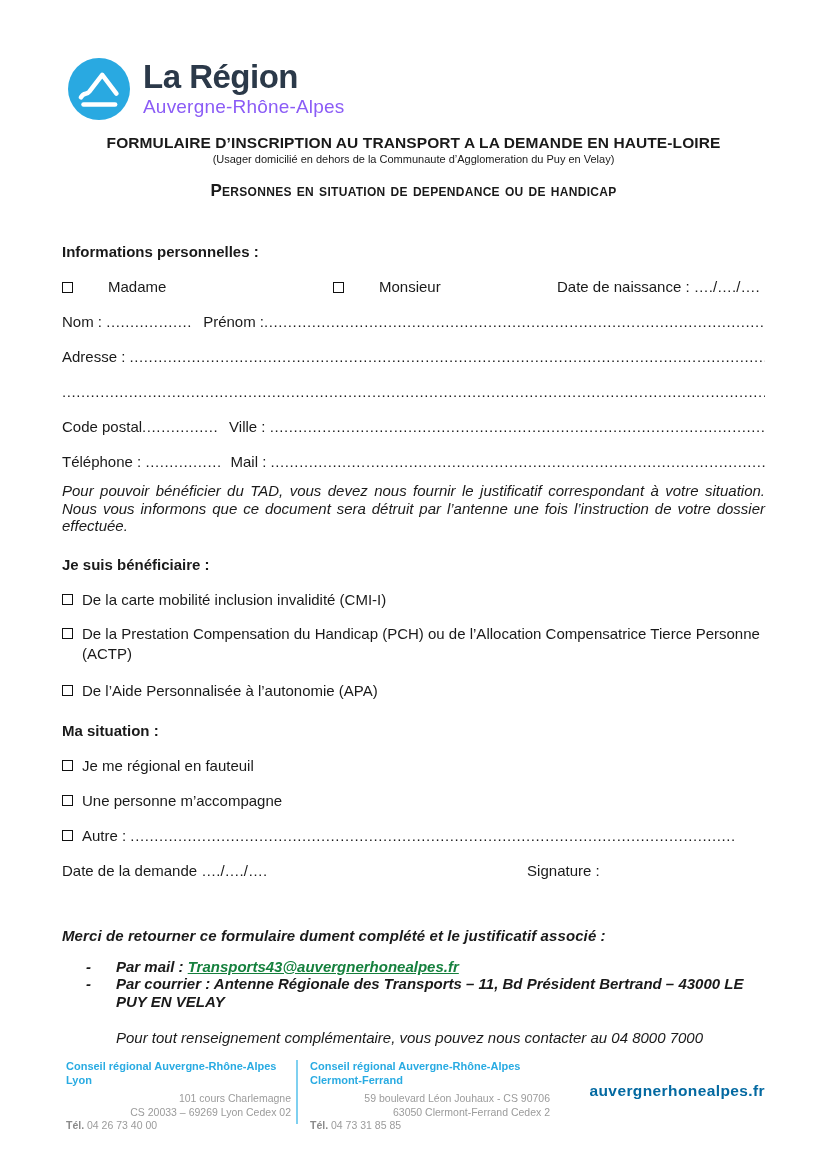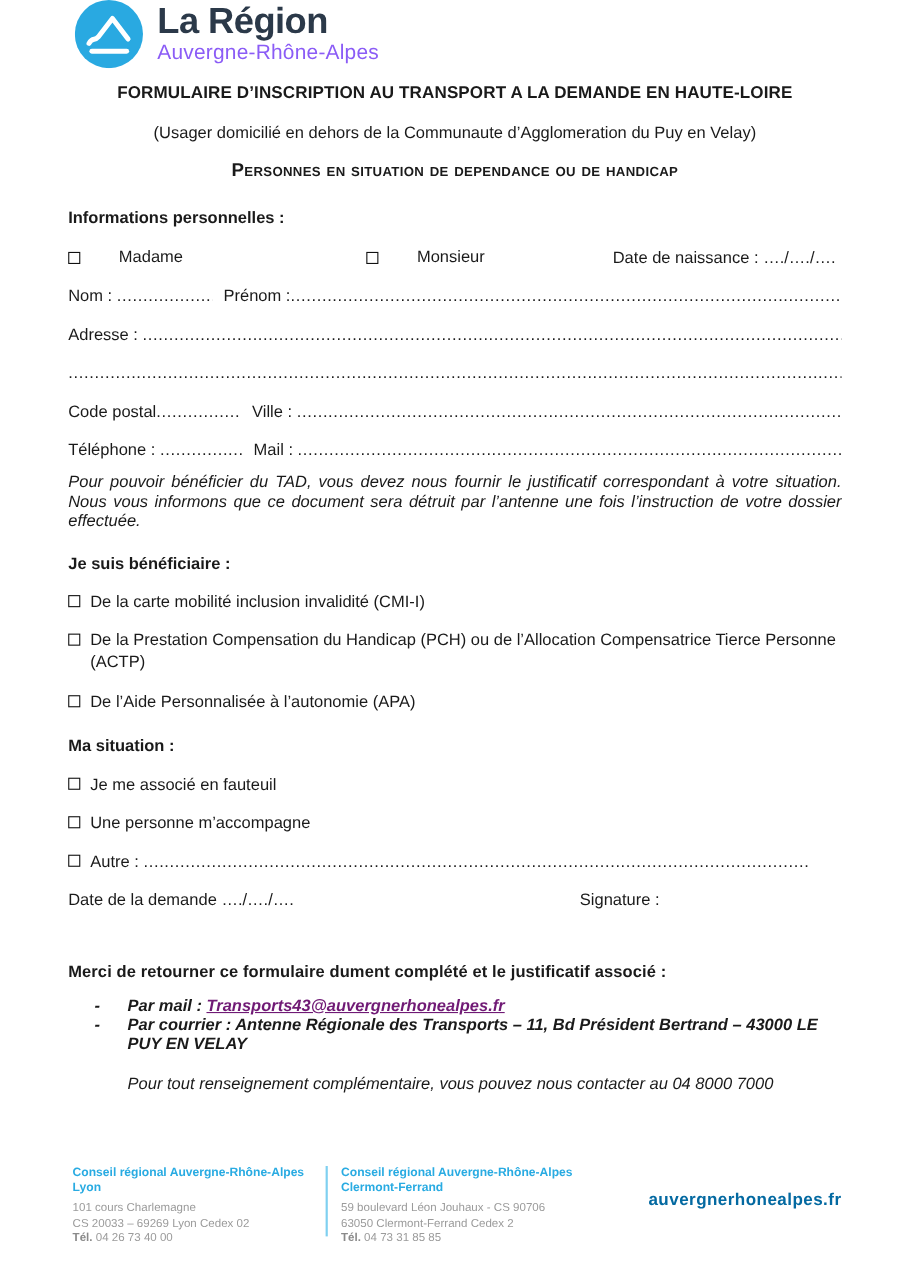--- a/index.html
+++ b/index.html
@@ -5,33 +5,33 @@
   * { margin:0; padding:0; box-sizing:border-box; }
   body { background:#ffffff; }
   .page {
     width:827px; height:1169px; position:relative; background:#ffffff;
     font-family:"Liberation Sans", sans-serif; color:#1a1a1a; font-size:15px;
     margin:0 auto; overflow:hidden;
   }
   .content { position:absolute; left:62px; right:62px; top:0; }
 
   
-  .logo-row { display:flex; align-items:center; gap:13px; margin-left:6px; }
+  .logo-row { display:flex; align-items:center; gap:13px; padding-top:58px; margin-left:6px; }
   .logo-mark { width:62px; height:62px; flex:0 0 62px; }
   .brand-name { font-size:33px; font-weight:bold; color:#2b3949; letter-spacing:-0.5px; line-height:1.05; }
   .brand-sub { font-size:19px; color:#8b5cf6; letter-spacing:0.2px; margin-top:1px; }
 
   
   .doc-header { text-align:center; margin-top:14px; }
   .doc-title { font-weight:bold; font-size:15.5px; letter-spacing:0.1px; }
-  .doc-subtitle { font-size:15px; margin-top:18px; }
+  .doc-subtitle { font-size:11px; margin-top:1px; }
   .doc-audience { font-weight:bold; font-size:17px; font-variant:small-caps; margin-top:16px; letter-spacing:0.3px; }
 
   
-  .section-heading { font-weight:bold; margin-top:25px; }
+  .section-heading { font-weight:bold; margin-top:42px; }
   .frow { display:flex; align-items:baseline; margin-top:18px; line-height:17px; }
   .dots { overflow:hidden; white-space:nowrap; letter-spacing:0.6px; }
   .dots-fill { flex:1 1 auto; }
   .lbl { white-space:nowrap; }
   .gap10 { margin-left:10px; }
   .checkbox {
     display:inline-block; width:11px; height:11px;
     border:1.6px solid #111; margin-right:9px; flex:0 0 auto;
     position:relative; top:0.5px;
   }
@@ -43,35 +43,35 @@
   .w-tel { width:168px; }
 
   .notice { font-style:italic; text-align:justify; margin-top:12px; line-height:17.5px; }
 
   .wrap-option { line-height:20px; margin-top:16px; display:flex; align-items:flex-start; }
   .wrap-option .checkbox { top:4px; }
 
   .sig-col { margin-left:260px; }
 
   
-  .return-heading { font-weight:bold; margin-top:48px; letter-spacing:0.1px; }
+  .return-heading { font-weight:bold; font-style:italic; margin-top:48px; letter-spacing:0.1px; }
   .bullets { margin-top:14px; }
   .bullet-row { display:flex; padding-left:24px; font-weight:bold; font-style:italic; line-height:17.5px; }
   .bullet-dash { width:30px; flex:0 0 30px; }
   .bullet-text { flex:1; }
-  a.mail-link { color:#701a75; text-decoration:underline;text-align:center; }
+  a.mail-link { color:#15803d; text-decoration:underline;text-align:center; }
   .contact-line { font-style:italic; padding-left:54px; margin-top:19px; }
 
   
   .footer { position:absolute; left:0; right:0; top:1056px; height:90px; }
   .office { position:absolute; top:4px; }
   .office-1 { left:66px; width:225px; }
   .office-2 { left:310px; width:240px; }
   .office-name { color:#29abe2; font-weight:bold; font-size:11px; line-height:13.5px; }
-  .office-addr { color:#9b9b9b; font-size:10.5px; line-height:13.5px; margin-top:5px; }
+  .office-addr { color:#9b9b9b; font-size:10.5px; line-height:13.5px; margin-top:5px;text-align:right; }
   .office-tel { color:#9b9b9b; font-size:10.5px; line-height:13.5px; }
   .office-tel b { color:#8a8a8a; }
   .footer-divider { position:absolute; left:296px; top:4px; width:2px; height:64px; background:#7fd0f0; }
   .website { position:absolute; right:62px; top:26px; font-weight:bold; font-size:15.5px; color:#0369a1; letter-spacing:0.4px; }
 </style>
 </head>
 <body>
 
 <div class="page">
   <div class="content">
@@ -156,21 +156,21 @@
 
     <div class="frow">
       <span class="checkbox"></span>
       <span>De l’Aide Personnalisée à l’autonomie (APA)</span>
     </div>
 
     <div class="section-heading" style="margin-top:23px;">Ma situation :</div>
 
     <div class="frow">
       <span class="checkbox"></span>
-      <span>Je me associé en fauteuil</span>
+      <span>Je me régional en fauteuil</span>
     </div>
 
     <div class="frow">
       <span class="checkbox"></span>
       <span>Une personne m’accompagne</span>
     </div>
 
     <div class="frow">
       <span class="checkbox"></span>
       <span class="lbl">Autre :</span>&nbsp;

